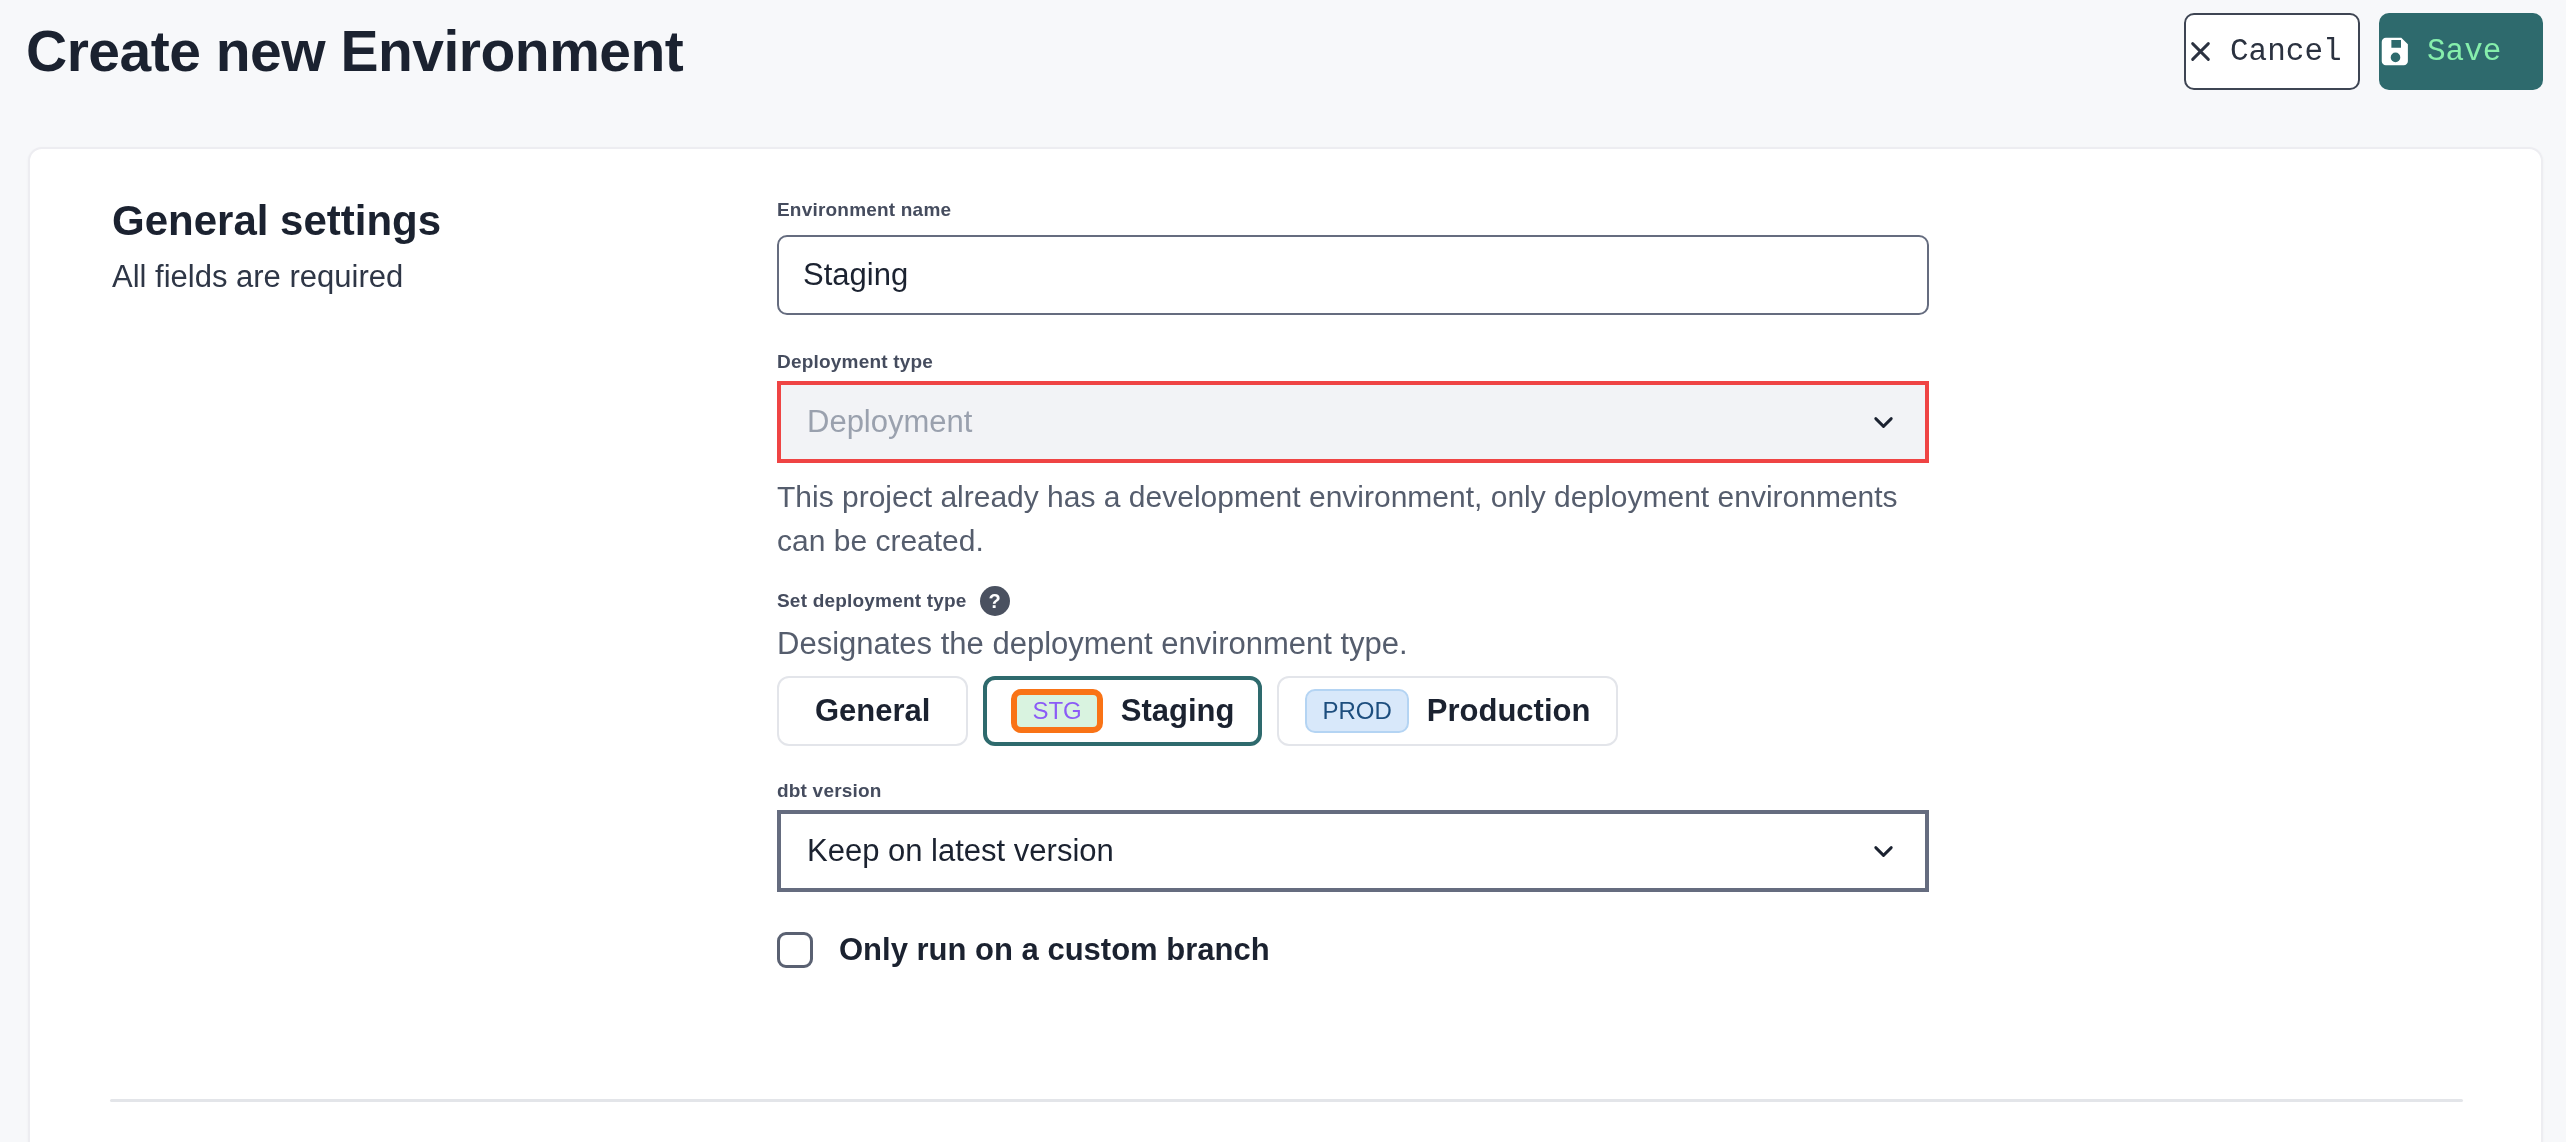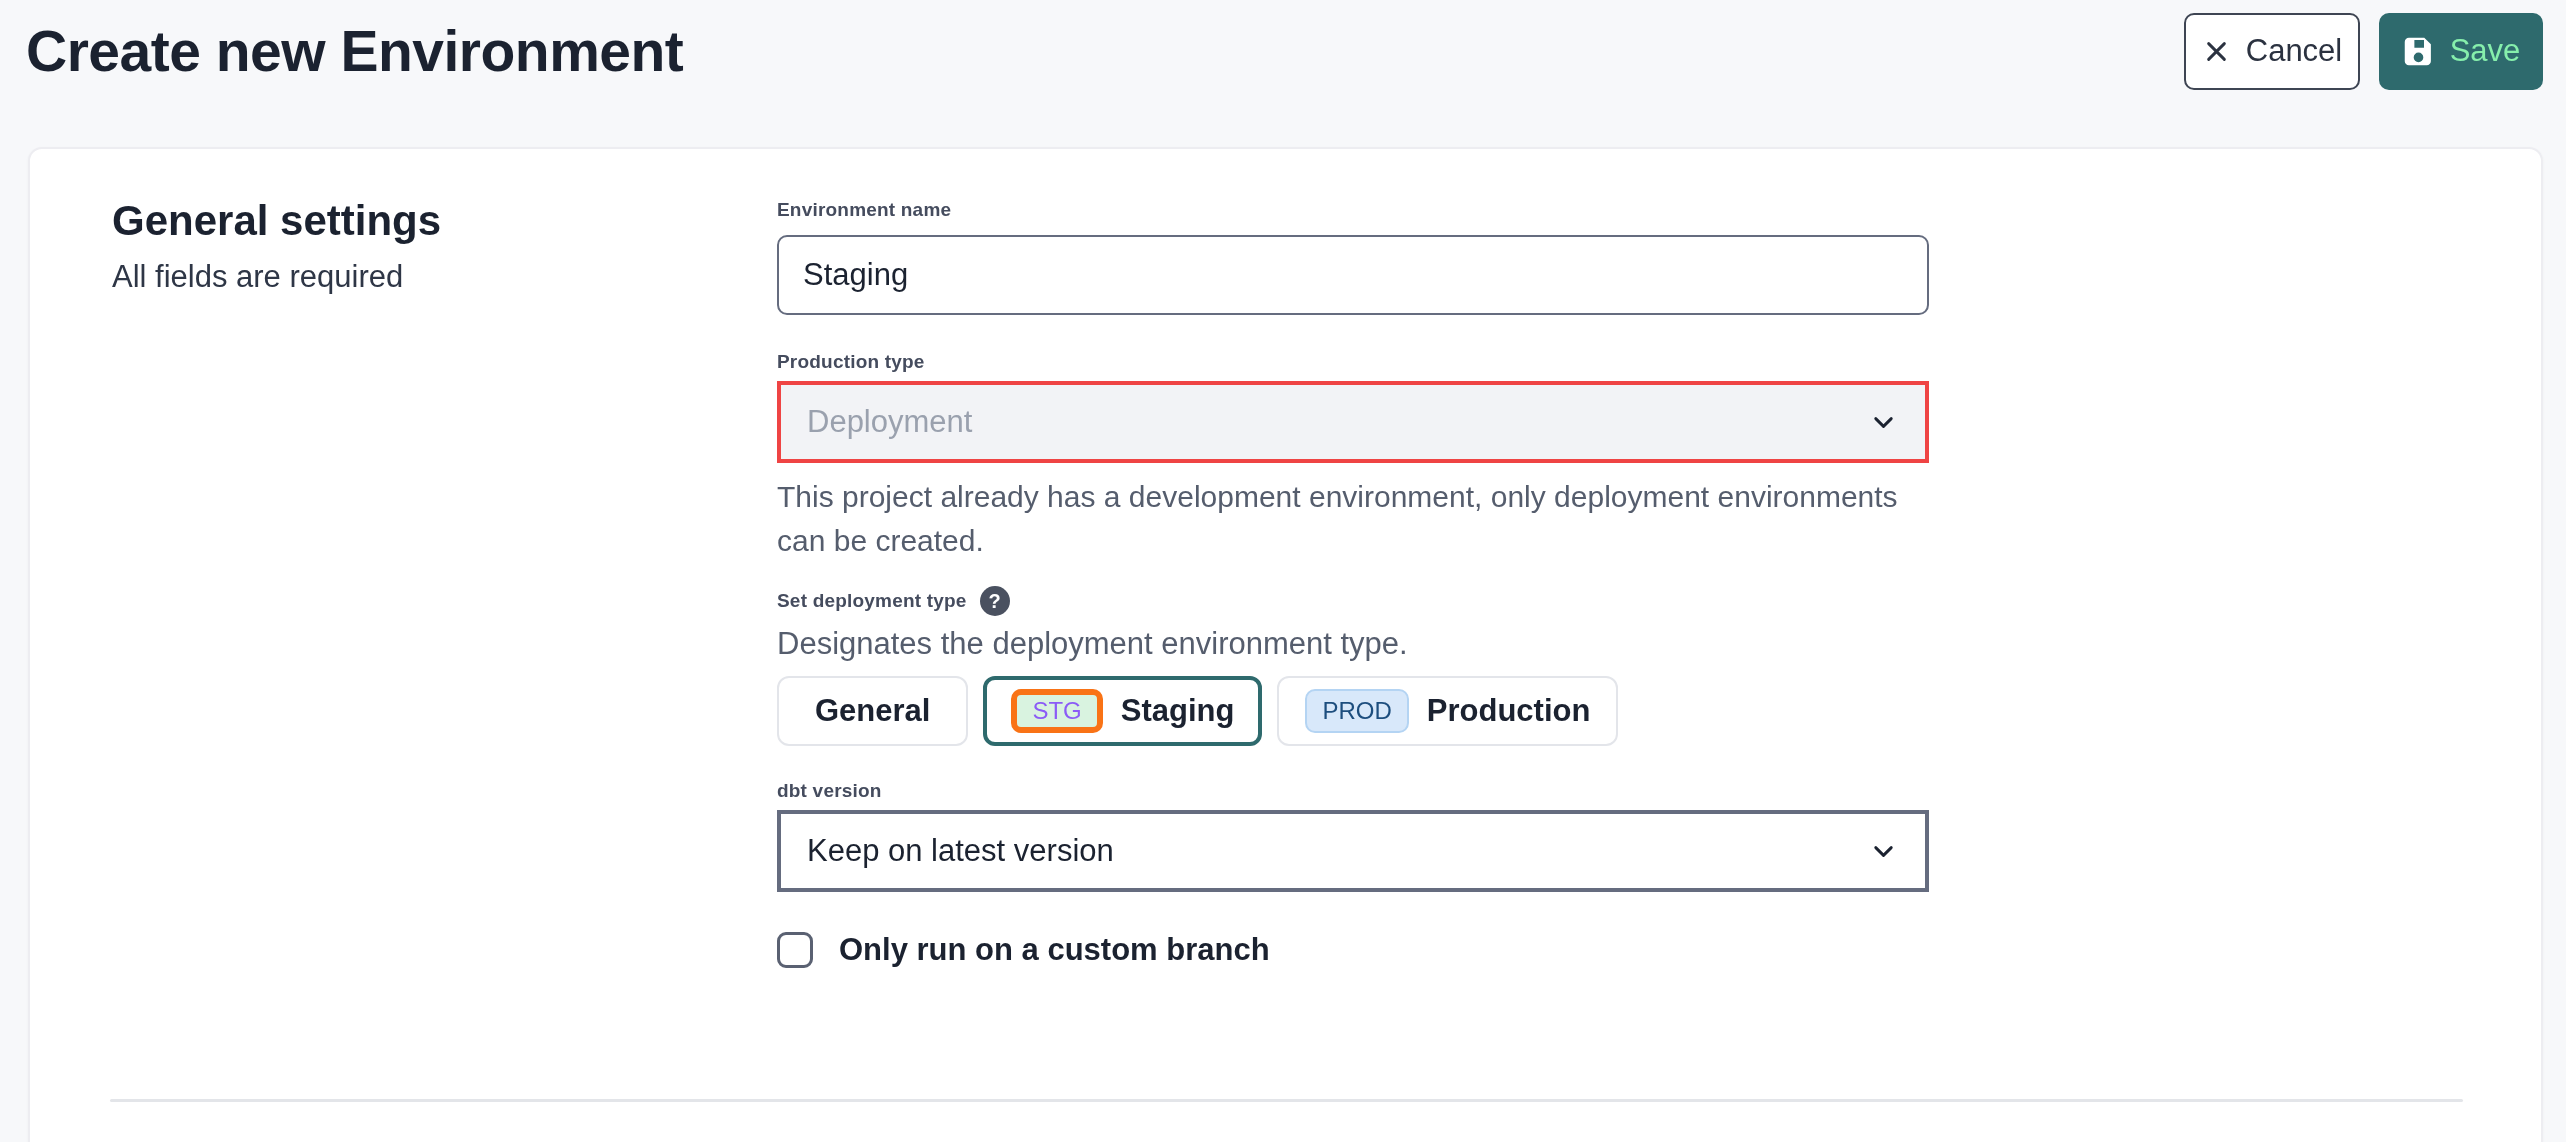--- a/index.html
+++ b/index.html
@@ -10,23 +10,23 @@
     color:#1b2230;
     -webkit-font-smoothing:antialiased;
   }
   .header {
     display:flex; justify-content:space-between; align-items:center;
     padding:12px 23px 0 26px; height:90px;
   }
   .page-title { font-size:57px; font-weight:700; color:#1b2230; letter-spacing:-0.5px; }
   .header-actions { display:flex; gap:19px; align-items:center; }
   .btn {
-    display:flex; align-items:center; justify-content:center;
+    display:flex; align-items:center; justify-content:flex-start;
     height:77px; border-radius:10px; font-size:31px; cursor:pointer;
-    font-family:Liberation Sans, sans-serif;
+    font-family:Liberation Mono, monospace;
   }
   .btn-cancel {
     width:176px; background:#ffffff; border:2.5px solid #3e4553;
     color:#2b3240; gap:15px;
   }
   .btn-save {
     width:164px; background:#2e6a6d; border:none; color:#86efac; gap:15px;
   }
   .card {
     margin:57px 23px 0 28px;
@@ -120,21 +120,21 @@
   <div class="left-col">
     <div class="section-heading">General settings</div>
     <div class="section-subheading">All fields are required</div>
   </div>
 
   <div class="form-col">
 
     <div class="field-label">Environment name</div>
     <input class="text-input" type="text" value="Staging" style="">
 
-    <div class="field-label mt-row2">Production type</div>
+    <div class="field-label mt-row2">Deployment type</div>
     <div class="select">
       <span>Deployment</span>
       <span style="display:flex;">
         <svg width="31" height="31" viewBox="0 0 24 24">
             <path d="M6 9l6 6 6-6" fill="none" stroke="#1b2230" stroke-width="2.2" stroke-linecap="round" stroke-linejoin="round"></path>
           </svg>
       </span>
     </div>
     <div class="help-text">This project already has a development environment, only deployment environments can be created.</div>
 

